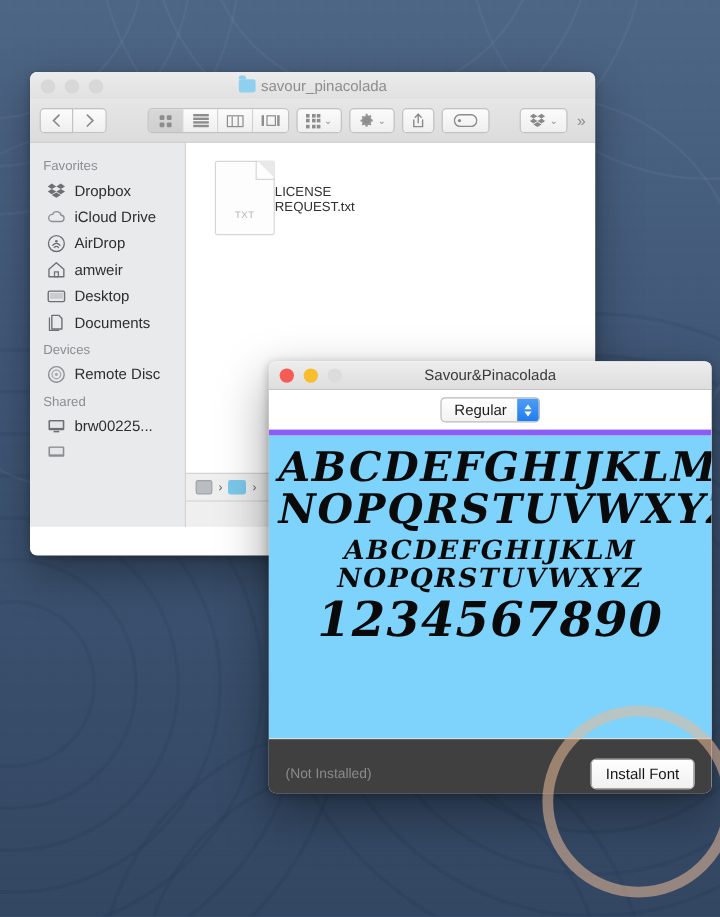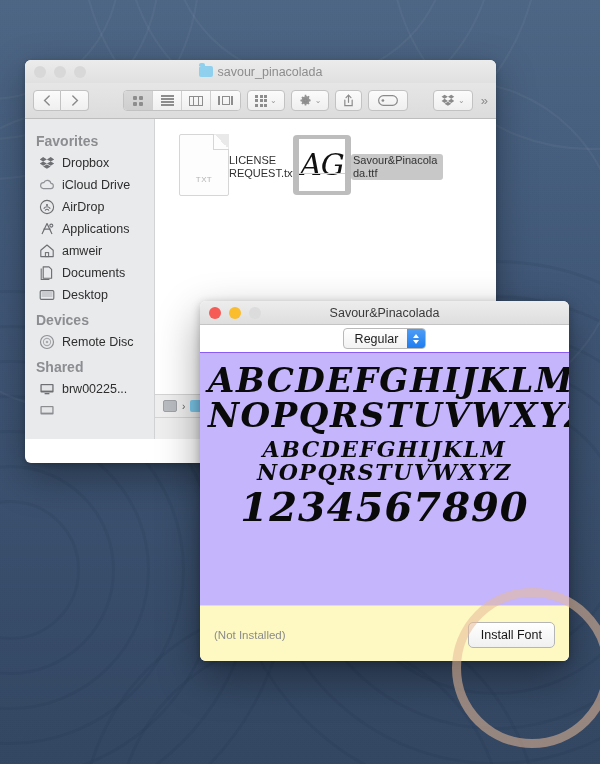--- a/index.html
+++ b/index.html
@@ -176,22 +176,22 @@
   
   #finder-body { display: flex; height: 320px; }
   #sidebar {
     width: 130px;
     background: #e9eaec;
     border-right: 1px solid #d2d3d5;
     padding-top: 8px;
     overflow: hidden;
   }
   .sb-header {
-    font-size: 14px;
-    font-weight: bold;
+    font-size: 11px;
+    font-weight: normal;
     color: #8b8d91;
     padding: 6px 0 3px 11px;
   }
   .sb-item {
     display: flex;
     align-items: center;
     gap: 7px;
     padding: 3px 0 3px 14px;
     font-size: 12.5px;
     color: #2e2e2e;
@@ -298,35 +298,35 @@
     left: 0; right: 0; bottom: 0;
     height: 22px;
     background: #efefef;
     border-top: 1px solid #d4d4d4;
     display: flex; align-items: center; justify-content: center;
     font-size: 11px; color: #4b4b4b;
   }
 
   
   #fontbook {
-    left: 200px; top: 301px;
+    left: 224px; top: 301px;
     width: 369px; height: 360px;
     box-shadow: 0 16px 42px rgba(0,0,0,0.38), 0 2px 8px rgba(0,0,0,0.25);
   }
   #fontbook .titlebar {
     height: 24px;
     background: linear-gradient(180deg,#ededed 0%, #dedede 100%);
     border-bottom: 1px solid #c4c4c4;
   }
   #fontbook .title { color: #3a3a3a; font-size: 12.5px; }
   #fb-style-bar {
-    height: 28px;
+    height: 38px;
     background: #fff;
     display: flex; align-items: center; justify-content: center;
-    border-bottom: 1px solid #8b5cf6;
+    border-bottom: 5px solid #8b5cf6;
   }
   .popup {
     display: inline-flex;
     align-items: center;
     height: 21px;
     border: 1px solid #b9b9b9;
     border-radius: 4px;
     background: linear-gradient(180deg,#ffffff,#f2f2f2);
     overflow: hidden;
   }
@@ -341,21 +341,21 @@
   .popup-arrows i {
     display:block; width: 0; height: 0;
     border-left: 3.5px solid transparent;
     border-right: 3.5px solid transparent;
   }
   .popup-arrows i.up { border-bottom: 4px solid #fff; }
   .popup-arrows i.dn { border-top: 4px solid #fff; }
 
   #fb-preview {
     height: 252px;
-    background: #c4b5fd;
+    background: #7dd3fc;
     padding: 10px 8px 0 8px;
     overflow: hidden;
     text-align: center;
   }
   .spec {
     font-family: "DejaVu Serif", serif;
     font-style: italic;
     font-weight: bold;
     color: #0a0a0a;
     letter-spacing: 1.5px;
@@ -363,21 +363,21 @@
     line-height: 1.02;
   }
   .spec.l1 { font-size: 34px; }
   .spec.l2 { font-size: 34px; }
   .spec.l3 { font-size: 22px; margin-top: 6px; }
   .spec.l4 { font-size: 22px; }
   .spec.l5 { font-size: 40px; margin-top: 4px; letter-spacing: 1px; }
 
   #fb-bottom {
     height: 58px;
-    background: #fef9c3;
+    background: #404040;
     border-top: 1px solid #dcdcdc;
     display: flex;
     align-items: center;
     justify-content: space-between;
     padding: 0 14px;
   }
   #fb-status { font-size: 11.5px; color: #8b8b8b; }
   #install-btn {
     border: 1px solid #b5b5b5;
     border-radius: 5px;
@@ -553,51 +553,43 @@
       <div class="sb-item">
         <svg class="sb-icon" viewBox="0 0 16 16">
           <circle cx="8" cy="8" r="6.6" fill="none" stroke="#6d6f73" stroke-width="1.1"></circle>
           <path d="M5 9.4a3.6 3.6 0 016 0" fill="none" stroke="#6d6f73" stroke-width="1.1" stroke-linecap="round"></path>
           <path d="M6.3 11.2a2 2 0 013.4 0" fill="none" stroke="#6d6f73" stroke-width="1.1" stroke-linecap="round"></path>
           <circle cx="8" cy="6" r="1.1" fill="#6d6f73"></circle>
         </svg>
         <span>AirDrop</span>
       </div>
 
-      <div class="sb-item">
-        <svg class="sb-icon" viewBox="0 0 16 16">
-          <path d="M3 13 L8 2.5 L13 13" fill="none" stroke="#6d6f73" stroke-width="1.2" stroke-linejoin="round"></path>
-          <path d="M4.5 8.2 L11.5 8.2" stroke="#6d6f73" stroke-width="1.2"></path>
-          <circle cx="12.3" cy="4.6" r="1.5" fill="none" stroke="#6d6f73" stroke-width="1.1"></circle>
-        </svg>
-        <span>Applications</span>
-      </div>
 
       <div class="sb-item">
         <svg class="sb-icon" viewBox="0 0 16 16">
           <path d="M1.8 7.3 L8 2 L14.2 7.3 L14.2 13.6 L1.8 13.6z" fill="none" stroke="#6d6f73" stroke-width="1.15" stroke-linejoin="round"></path>
           <rect x="6.4" y="9.6" width="3.2" height="4" fill="none" stroke="#6d6f73" stroke-width="1.05"></rect>
         </svg>
         <span>amweir</span>
       </div>
 
       <div class="sb-item">
         <svg class="sb-icon" viewBox="0 0 16 16">
+          <rect x="1.2" y="3.6" width="13.6" height="8.8" rx="1.2" fill="none" stroke="#6d6f73" stroke-width="1.15"></rect>
+          <rect x="2.6" y="5" width="10.8" height="5" fill="#c9cbcf"></rect>
+        </svg>
+        <span>Desktop</span>
+      </div>
+
+      <div class="sb-item">
+        <svg class="sb-icon" viewBox="0 0 16 16">
           <path d="M4.2 1.8 L10 1.8 L12.6 4.4 L12.6 13.2 L4.2 13.2z" fill="none" stroke="#6d6f73" stroke-width="1.15" stroke-linejoin="round"></path>
           <path d="M2.2 3.6 L2.2 14.4 L10.4 14.4" fill="none" stroke="#6d6f73" stroke-width="1.05"></path>
         </svg>
         <span>Documents</span>
-      </div>
-
-      <div class="sb-item">
-        <svg class="sb-icon" viewBox="0 0 16 16">
-          <rect x="1.2" y="3.6" width="13.6" height="8.8" rx="1.2" fill="none" stroke="#6d6f73" stroke-width="1.15"></rect>
-          <rect x="2.6" y="5" width="10.8" height="5" fill="#c9cbcf"></rect>
-        </svg>
-        <span>Desktop</span>
       </div>
 
 
       <div class="sb-header">Devices</div>
 
       <div class="sb-item">
         <svg class="sb-icon" viewBox="0 0 16 16">
           <circle cx="8" cy="8" r="6.5" fill="none" stroke="#8e9095" stroke-width="1.2"></circle>
           <circle cx="8" cy="8" r="3.6" fill="none" stroke="#a8aaae" stroke-width="1.1"></circle>
           <circle cx="8" cy="8" r="1.3" fill="#a8aaae"></circle>
@@ -628,30 +620,20 @@
     <div id="file-area">
       <div class="file-row">
 
         <div class="file">
           <div class="file-thumb">
             <div class="txt-doc">TXT</div>
           </div>
           <div class="file-label">LICENSE REQUEST.txt</div>
         </div>
 
-        <div class="file">
-          <div class="file-thumb">
-            <div class="font-thumb">
-              <div class="font-thumb-inner">
-                <span class="ag">AG</span>
-              </div>
-            </div>
-          </div>
-          <div class="file-label selected">Savour&amp;Pinacolada.ttf</div>
-        </div>
 
       </div>
 
       <div id="pathbar">
         <span class="disk-ico"></span>
         <span class="path-sep">›</span>
         <span class="fold-ico"></span>
         <span class="path-sep">›</span>
       </div>
 

